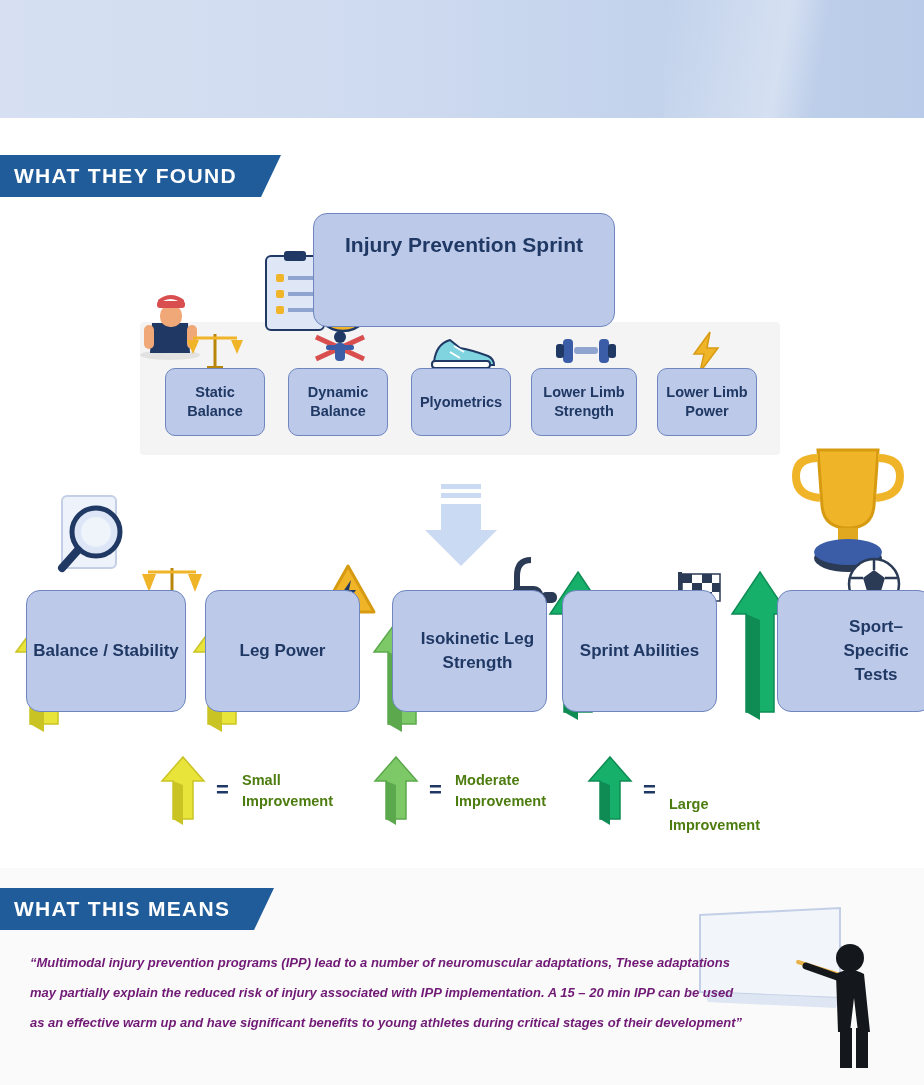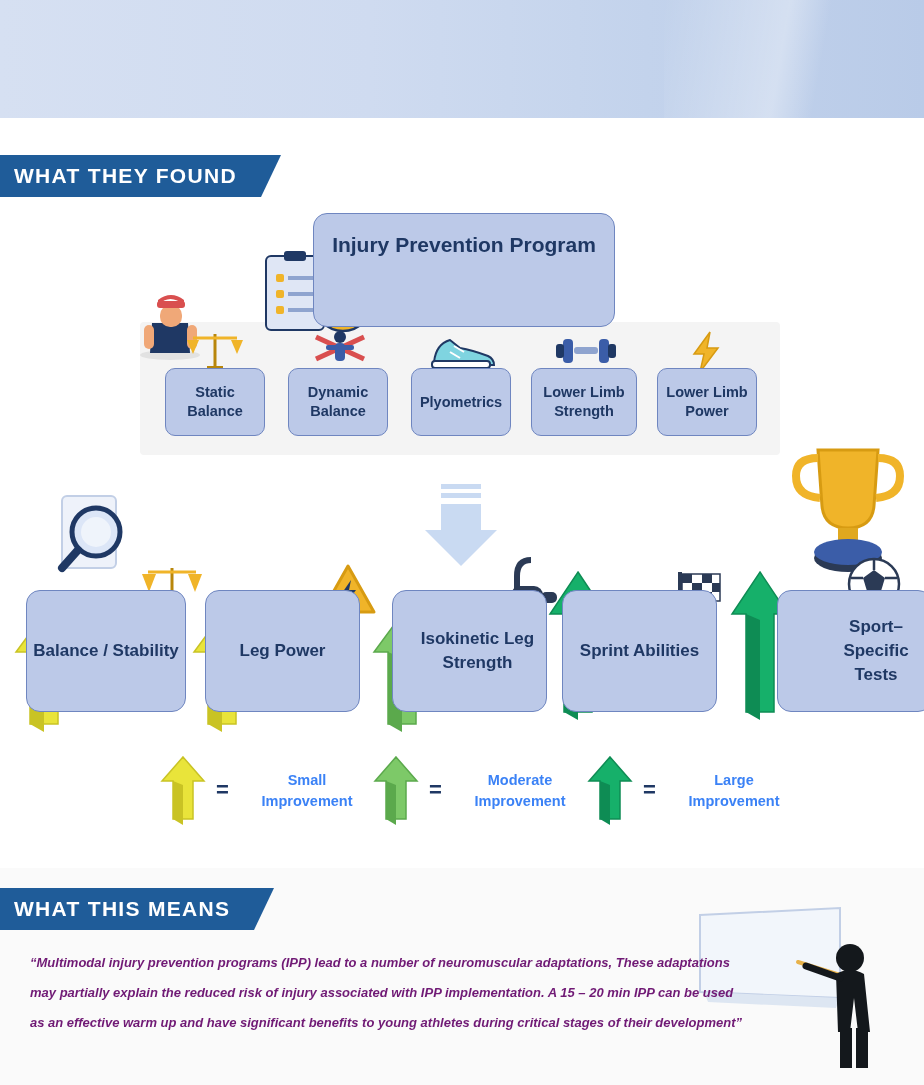--- a/index.html
+++ b/index.html
@@ -158,25 +158,25 @@
   .legend-arrow { position: absolute; top: 0; width: 46px; height: 70px; }
   .legend-eq {
     position: absolute;
     color: #1f3864;
     font-size: 22px;
     font-weight: bold;
     top: 22px;
   }
   .legend-text {
     position: absolute;
-    color: #3b82f6;
+    color: #4d7c0f;
     font-size: 14.5px;
     font-weight: bold;
     line-height: 21px;
-    text-align: center;
+    text-align: left;
     top: 15px;
     width: 130px;
   }
   .lg-0 { left: 160px; }
   .lg-1 { left: 373px; }
   .lg-2 { left: 587px; }
 
   
   .quote-bg {
     position: absolute;
@@ -237,21 +237,21 @@
 <div style="position:absolute;left:312px;top:272px;width:62px;height:62px;">
   <svg width="62" height="62" viewBox="0 0 62 62">
     <circle cx="31" cy="31" r="28" fill="#f0b429" stroke="#1f3864" stroke-width="2.5"></circle>
     <circle cx="31" cy="31" r="21" fill="#fbe3a0"></circle>
     <line x1="31" y1="31" x2="31" y2="17" stroke="#1f3864" stroke-width="3" stroke-linecap="round"></line>
     <line x1="31" y1="31" x2="42" y2="35" stroke="#1f3864" stroke-width="3" stroke-linecap="round"></line>
   </svg>
 </div>
 
 <div class="ipp-box">
-  <div class="ipp-title">Injury Prevention Program</div>
+  <div class="ipp-title">Injury Prevention Sprint</div>
 </div>
 
 <div style="position:absolute;left:185px;top:328px;width:60px;height:44px;">
   <svg width="60" height="44" viewBox="0 0 60 44">
     <line x1="30" y1="6" x2="30" y2="40" stroke="#b8860b" stroke-width="3"></line>
     <line x1="8" y1="10" x2="52" y2="10" stroke="#f0b429" stroke-width="3"></line>
     <path d="M2 12 L14 12 L8 26 Z" fill="#f0b429"></path>
     <path d="M46 12 L58 12 L52 26 Z" fill="#f0b429"></path>
     <rect x="22" y="38" width="16" height="4" fill="#b8860b"></rect>
   </svg>
@@ -425,21 +425,21 @@
 </div>
 
 <div class="legend-item lg-2">
   <div class="legend-arrow">
     <svg width="46" height="70" viewBox="0 0 46 70">
       <path d="M23 2 L44 26 L33 26 L33 64 L13 64 L13 26 L2 26 Z" fill="#16b06a" stroke="#0e8c54" stroke-width="1.5"></path>
       <path d="M13 26 L13 64 L23 70 L23 30 Z" fill="#0e8c54"></path>
     </svg>
   </div>
   <div class="legend-eq" style="left:56px;">=</div>
-  <div class="legend-text" style="left:82px;">Large Improvement</div>
+  <div class="legend-text" style="left:82px;margin-top:24px;">Large Improvement</div>
 </div>
 
 <div class="quote-bg"></div>
 <div class="banner banner-means">WHAT THIS MEANS</div>
 
 <div class="person-board">
   <svg width="210" height="175" viewBox="0 0 210 175">
     <polygon points="10,15 150,8 150,98 10,92" fill="#f2f6fb" stroke="#c2cfe6" stroke-width="2"></polygon>
     <polygon points="14,92 150,98 146,108 18,102" fill="#dde6f2"></polygon>
     <line x1="150" y1="75" x2="108" y2="62" stroke="#e8b24a" stroke-width="4" stroke-linecap="round"></line>

